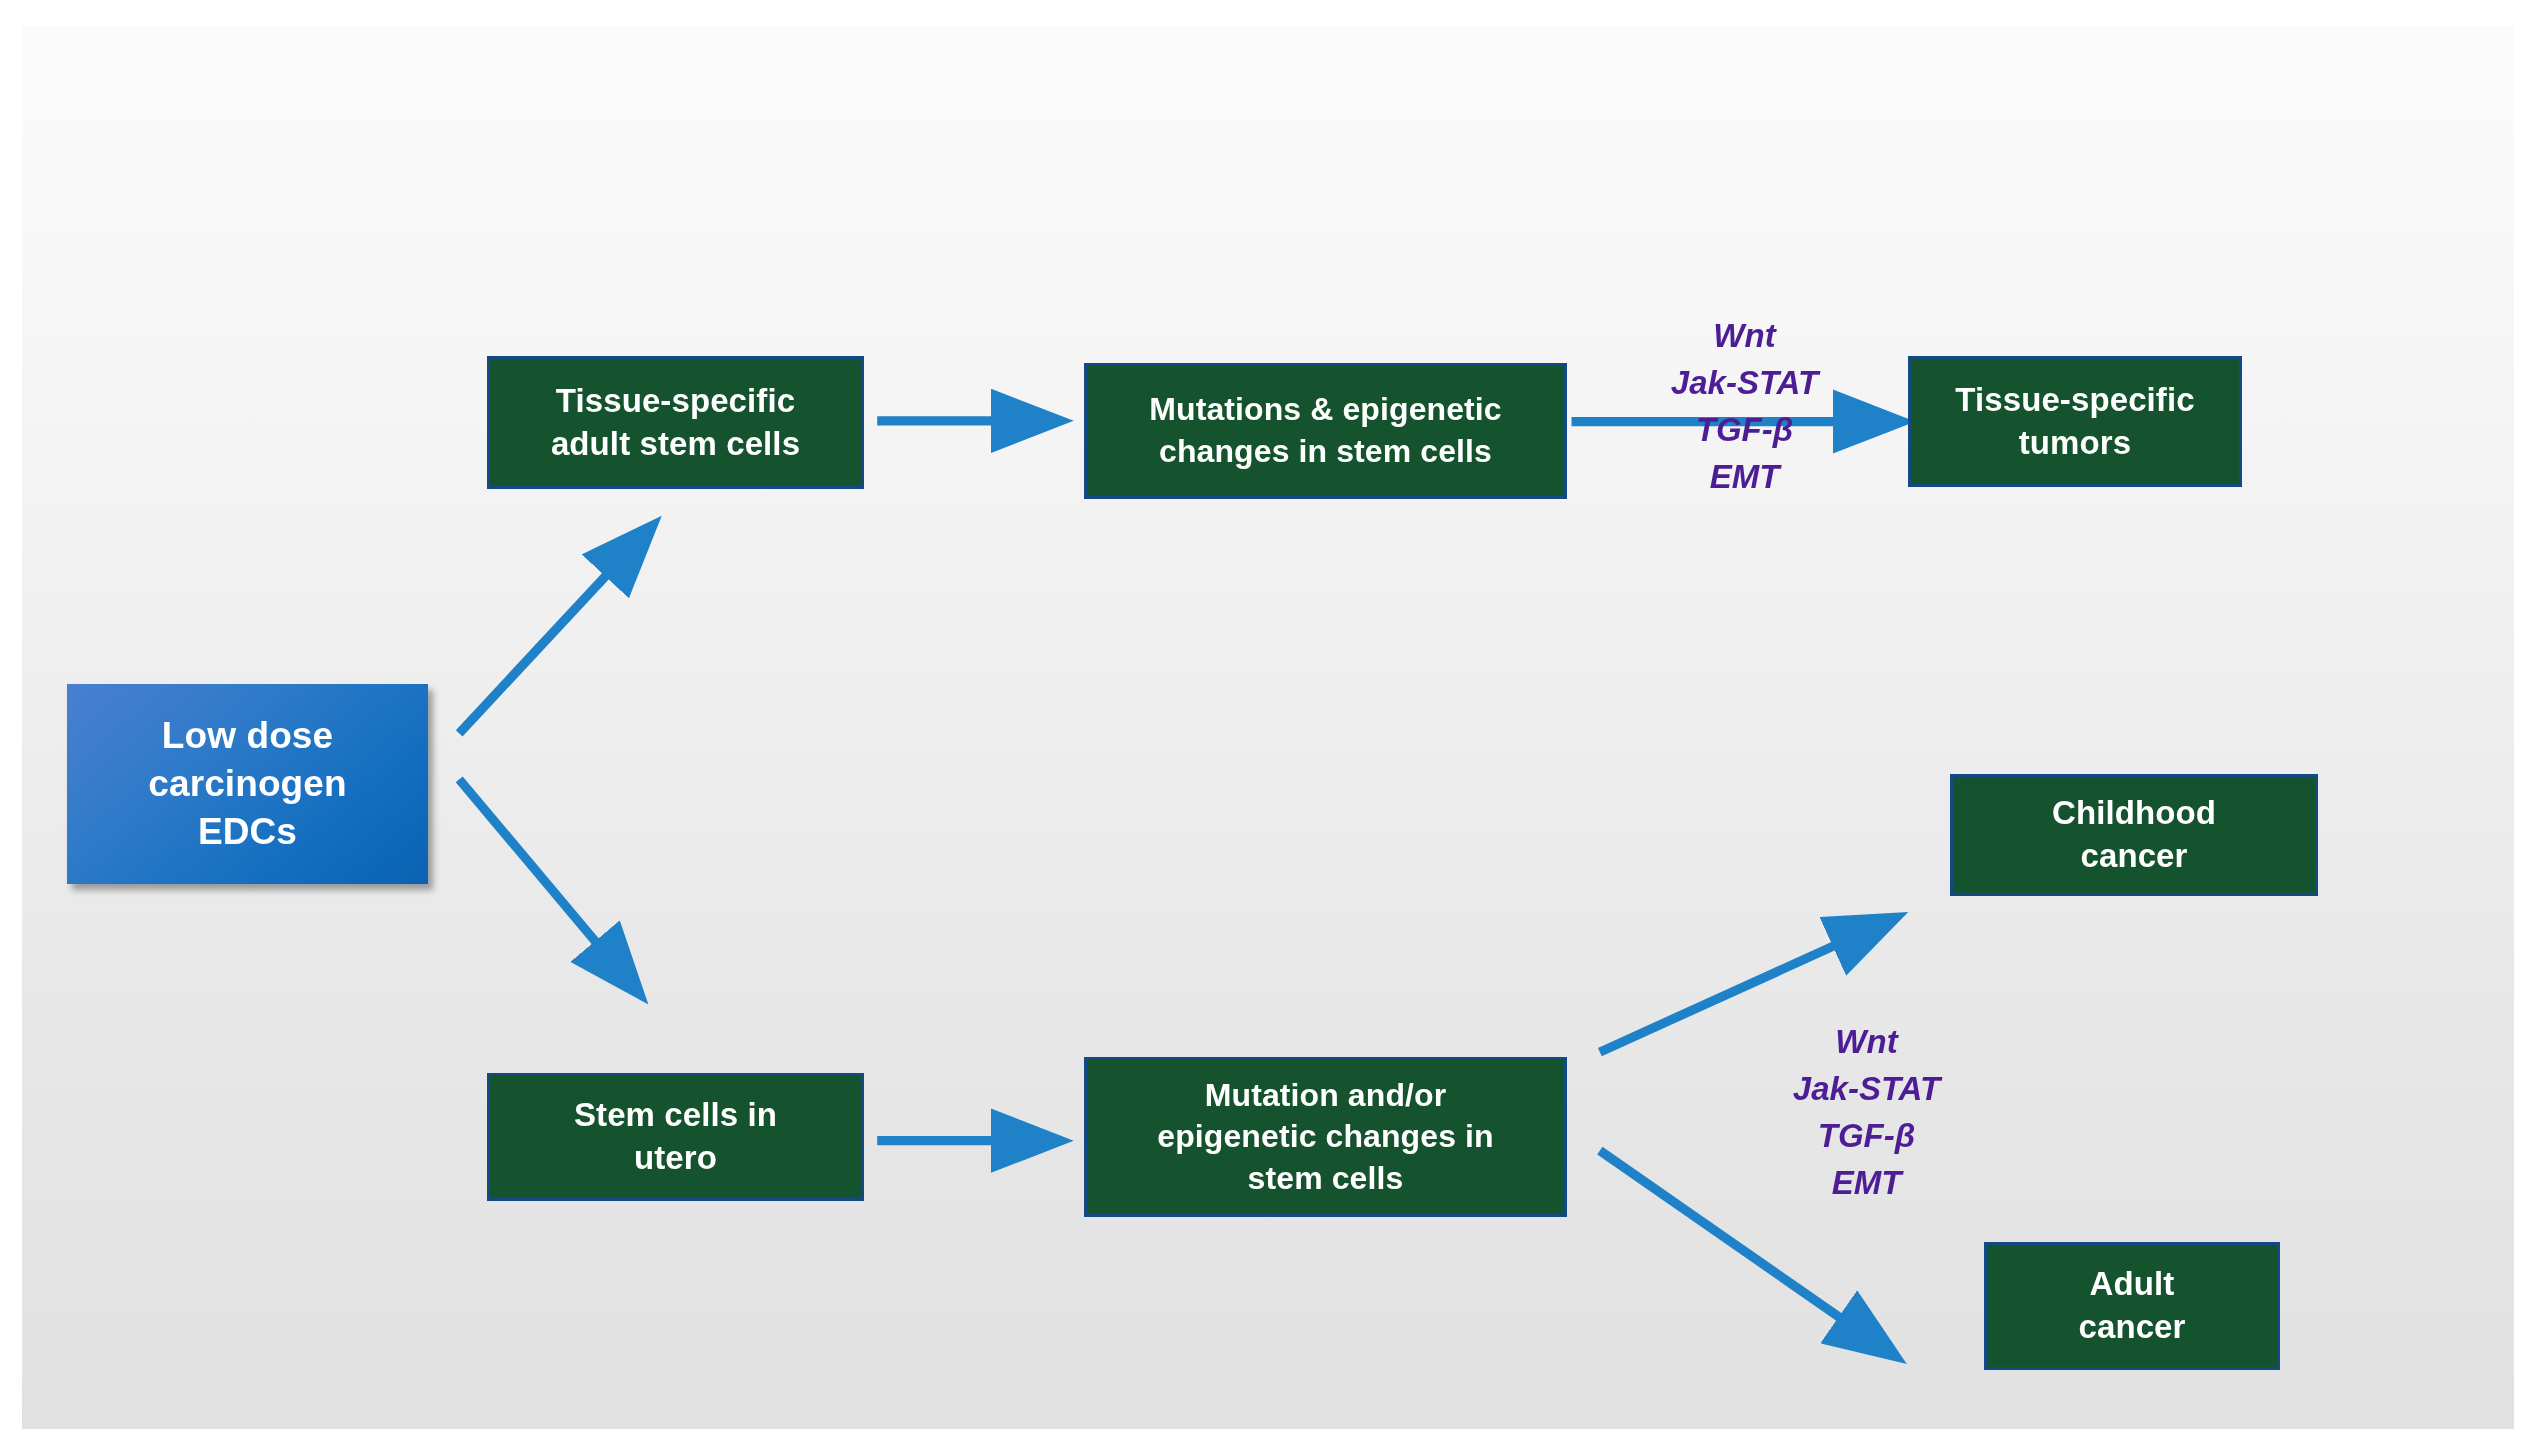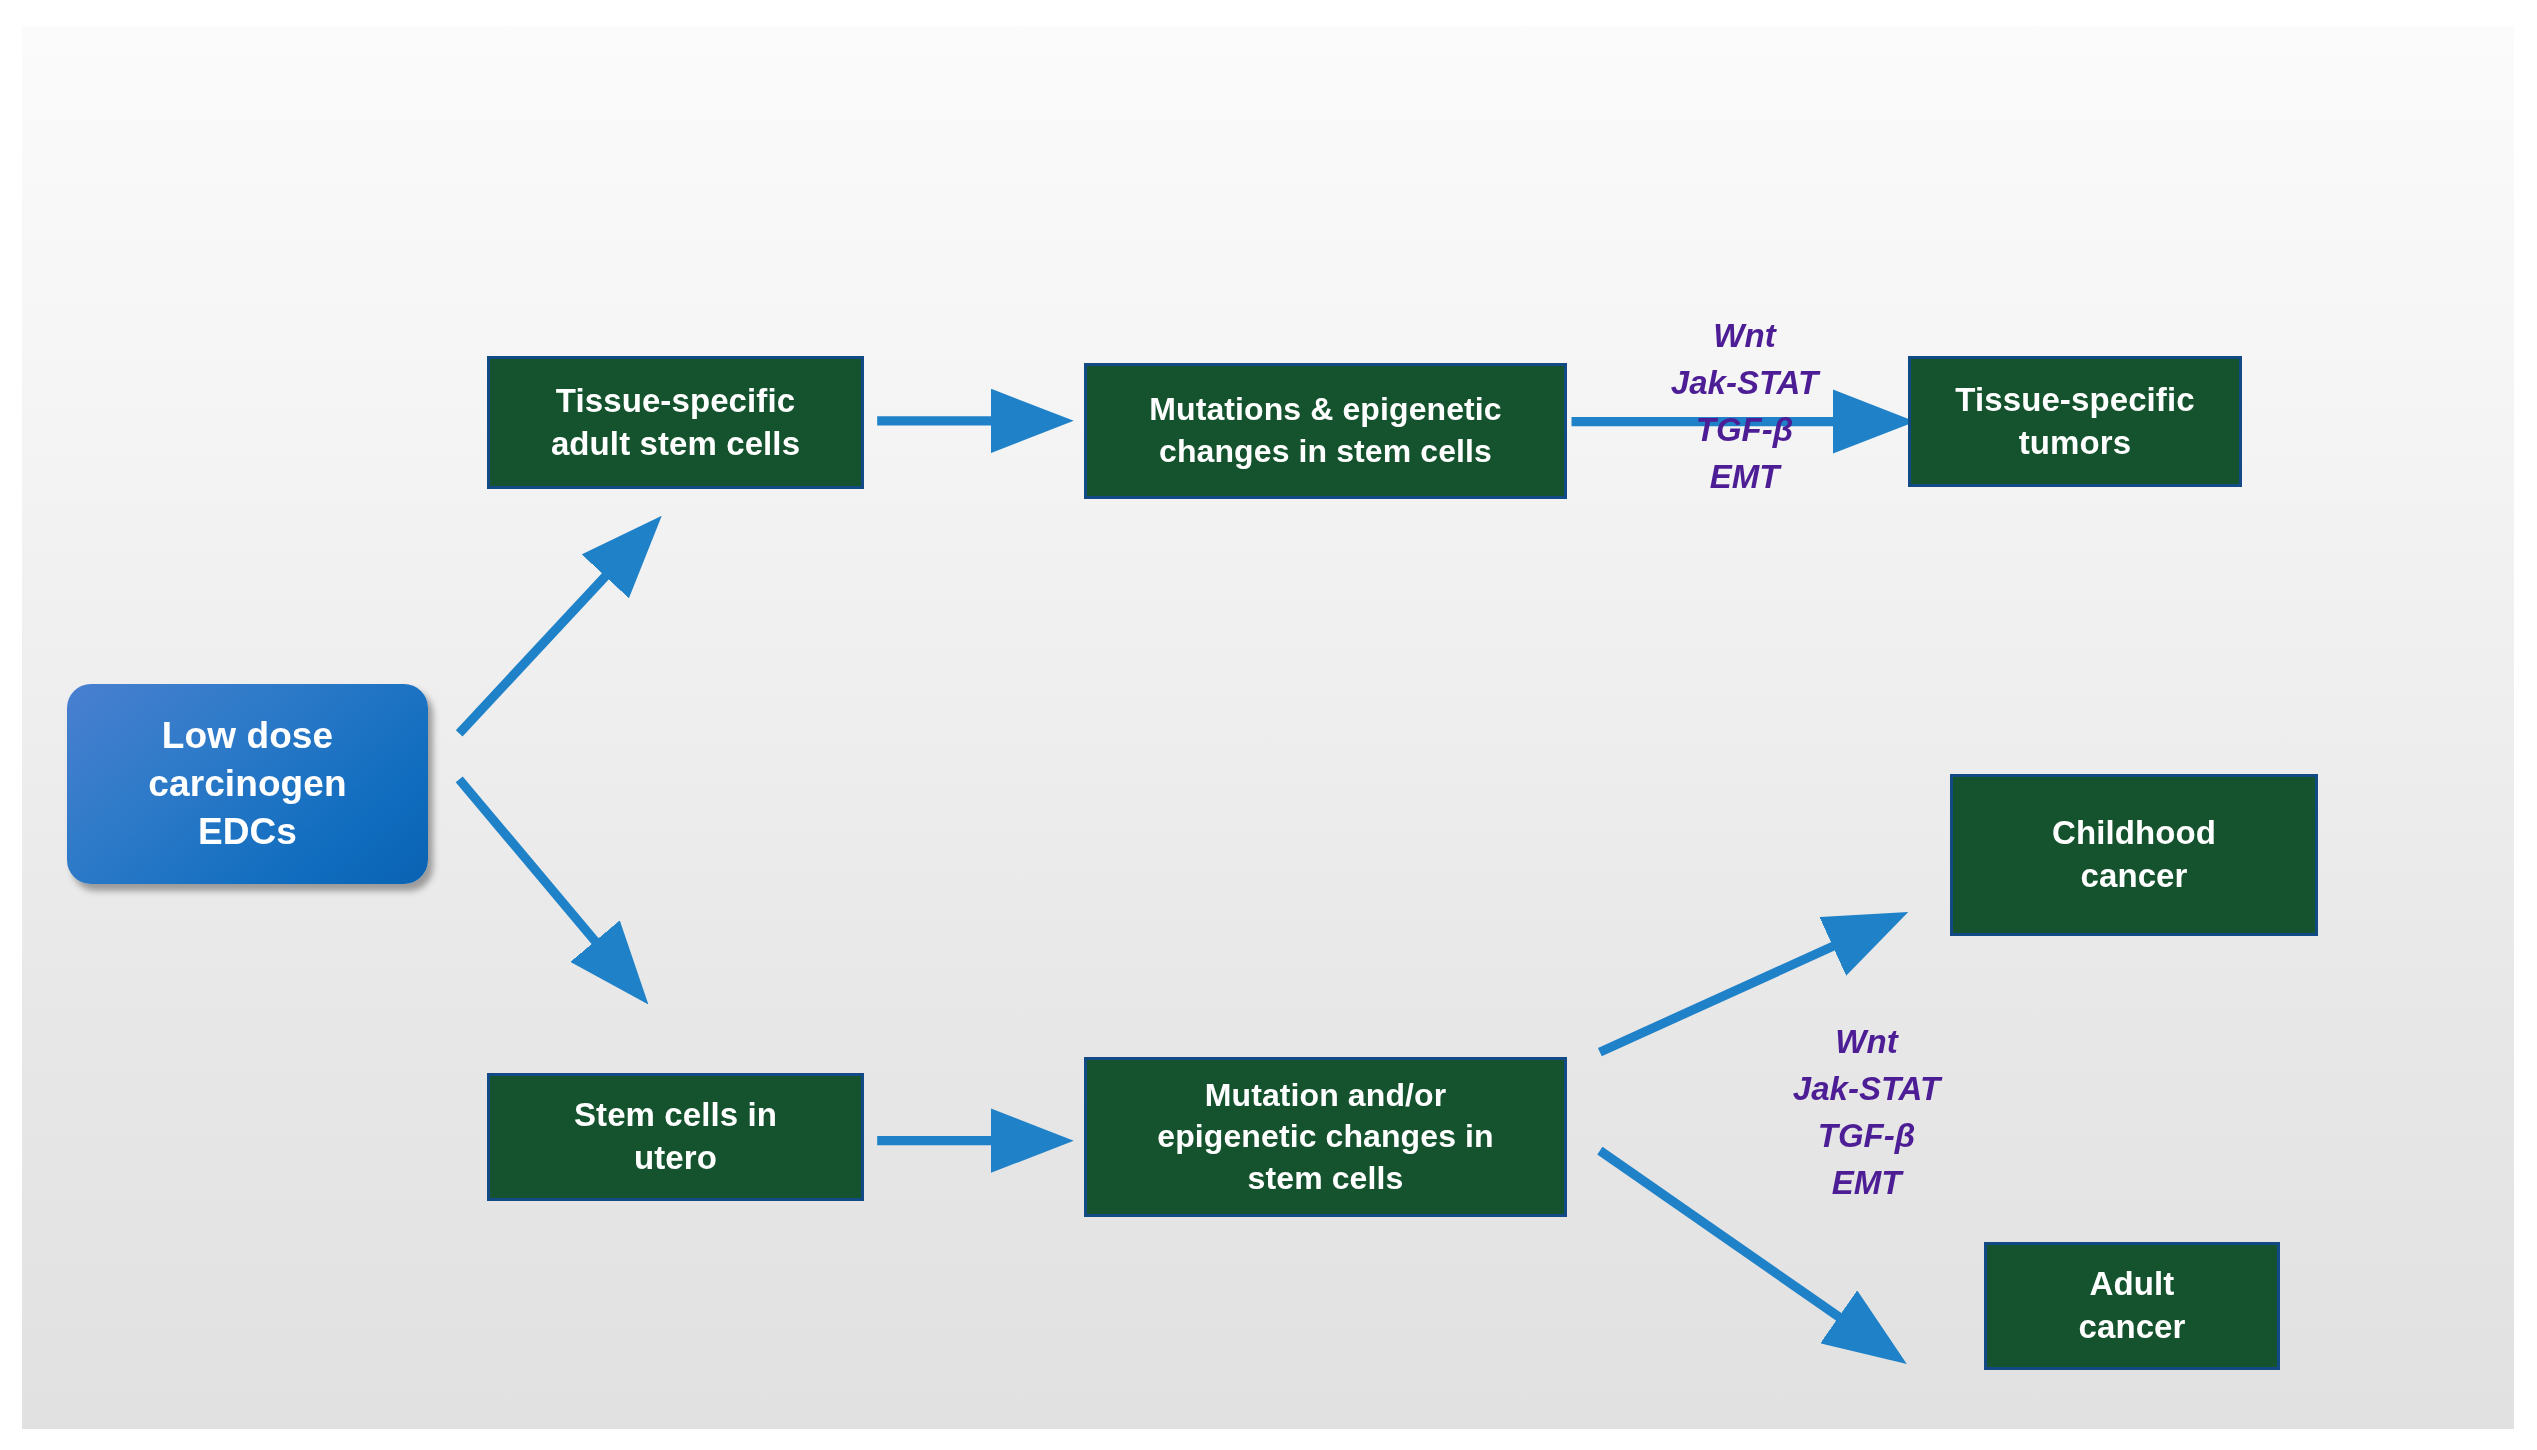--- a/index.html
+++ b/index.html
@@ -93,41 +93,41 @@
 
     <line x1="2218" y1="595" x2="2680" y2="595" stroke="#1f82c8" stroke-width="13" marker-end="url(#ah)"></line>
 
     <line x1="1238" y1="1610" x2="1492" y2="1610" stroke="#1f82c8" stroke-width="13" marker-end="url(#ah)"></line>
 
     <line x1="2258" y1="1485" x2="2672" y2="1297" stroke="#1f82c8" stroke-width="13" marker-end="url(#ah)"></line>
 
     <line x1="2258" y1="1624" x2="2672" y2="1912" stroke="#1f82c8" stroke-width="13" marker-end="url(#ah)"></line>
   </svg>
 
-  <div class="node source" style="left:67px; top:684px; width:361px; height:200px; font-size:37px;border-radius:24px;">Low dose
+  <div class="node source" style="left:67px; top:684px; width:361px; height:200px; font-size:37px;">Low dose
 carcinogen
 EDCs</div>
 
   <div class="node" style="left:487px; top:356px; width:377px; height:133px; font-size:33px;">Tissue-specific
 adult  stem cells</div>
 
   <div class="node" style="left:1084px; top:363px; width:483px; height:136px; font-size:32px;">Mutations &amp; epigenetic
 changes in stem cells</div>
 
   <div class="node" style="left:1908px; top:356px; width:334px; height:131px; font-size:33px;">Tissue-specific
 tumors</div>
 
   <div class="node" style="left:1084px; top:1057px; width:483px; height:160px; font-size:32px;">Mutation and/or
 epigenetic changes in
 stem cells</div>
 
   <div class="node" style="left:487px; top:1073px; width:377px; height:128px; font-size:33px;">Stem cells in
 utero</div>
 
-  <div class="node" style="left:1950px; top:774px; width:368px; height:162px; font-size:33px;">Childhood
+  <div class="node" style="left:1950px; top:774px; width:368px; height:122px; font-size:33px;">Childhood
 cancer</div>
 
   <div class="node" style="left:1984px; top:1242px; width:296px; height:128px; font-size:33px;">Adult
 cancer</div>
 
   <div class="pathway" style="left:1642px; top:313px; width:205px; font-size:33px;">Wnt
 Jak-STAT
 TGF-β
 EMT</div>
 

